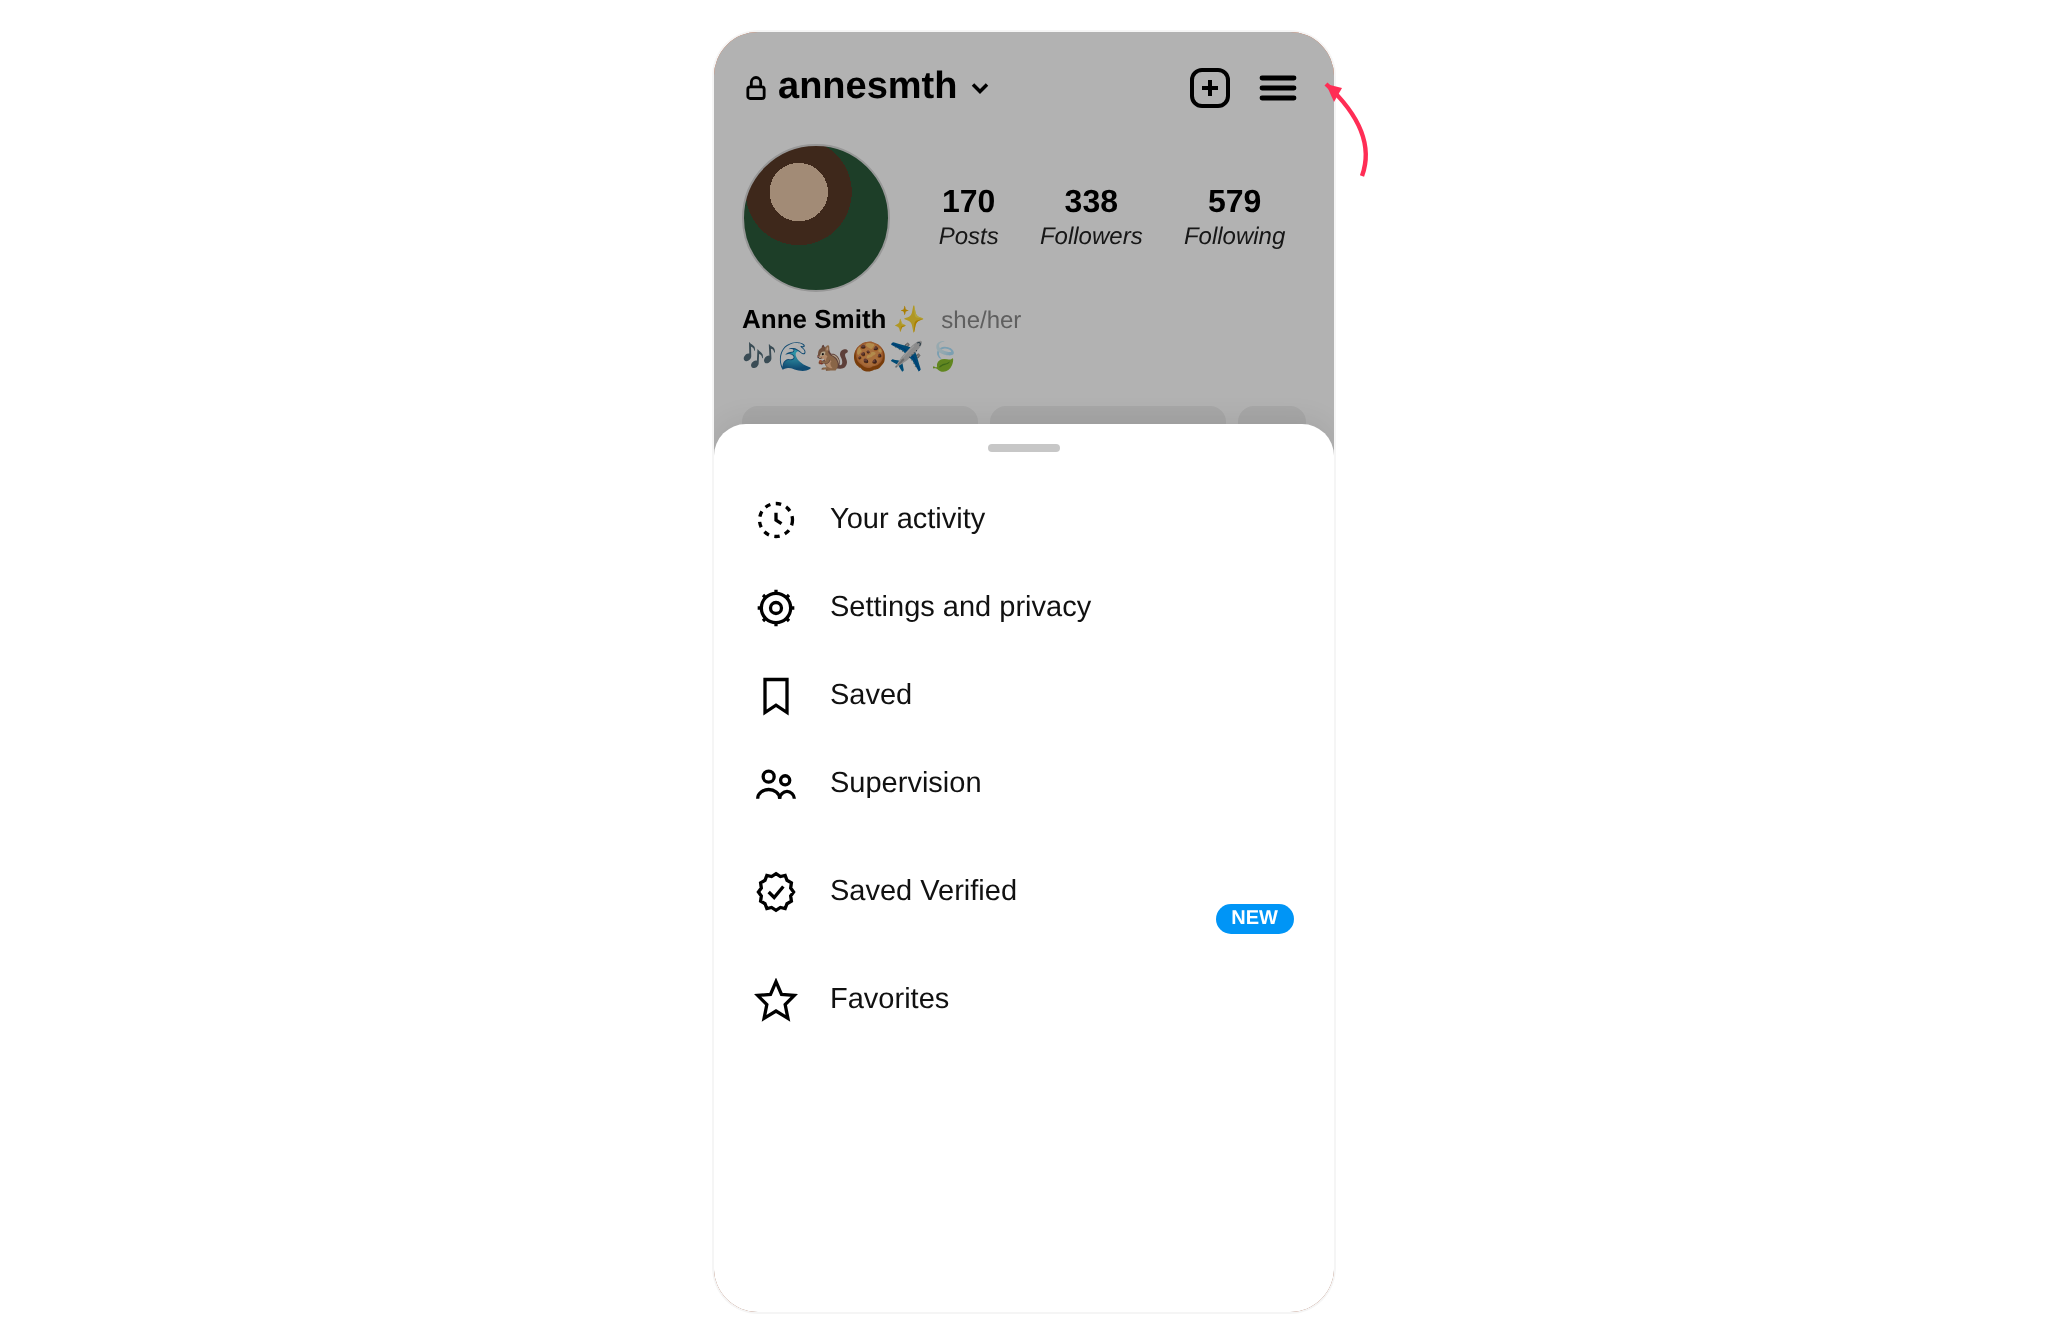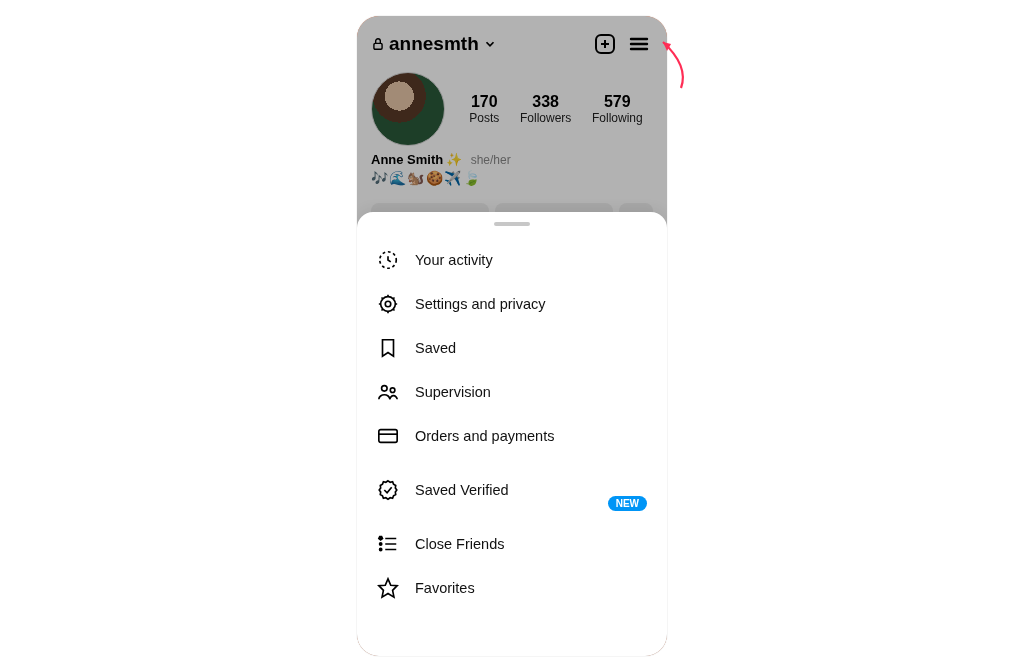--- a/index.html
+++ b/index.html
@@ -73,20 +73,21 @@
   .stat {
     text-align: center;
   }
   .stat-num {
     font-weight: 700;
     font-size: 16px;
   }
   .stat-label {
     font-size: 12px;
     color: #222;
+    font-style: italic;
   }
   .bio {
     padding: 4px 14px 8px 14px;
     font-size: 13px;
     line-height: 1.3;
   }
   .bio-name { font-weight: 600; display: inline; }
   .pronouns { color: #888; font-size: 12px; margin-left: 4px; }
   .emojis { font-size: 14px; letter-spacing: 1px; }
   .action-row {
@@ -286,54 +287,32 @@
         <svg width="22" height="22" viewBox="0 0 24 24" fill="none" stroke="black" stroke-width="1.8">
             <circle cx="8" cy="8" r="3"></circle>
             <circle cx="17" cy="10" r="2.5"></circle>
             <path d="M2 20c0-3 3-5 6-5s6 2 6 5"></path>
             <path d="M14 20c0-2 2-4 4-4s4 2 4 4"></path>
           </svg>
       </span>
       <span class="menu-label">Supervision</span>
     </div>
 
-    <div class="menu-item">
-      <span class="menu-icon">
-        <svg width="22" height="22" viewBox="0 0 24 24" fill="none" stroke="black" stroke-width="1.8">
-            <rect x="2" y="5" width="20" height="14" rx="2"></rect>
-            <line x1="2" y1="10" x2="22" y2="10"></line>
-          </svg>
-      </span>
-      <span class="menu-label">Orders and payments</span>
-    </div>
 
     <div class="menu-item">
       <span class="menu-icon">
         <svg width="22" height="22" viewBox="0 0 24 24" fill="none" stroke="black" stroke-width="1.8">
             <path d="M12 2l2.4 1.6L17 3l1 2.6L20.4 7 20 9.8l1.6 2.2L20 14.2l.4 2.8L18 18.4 17 21l-2.6-.6L12 22l-2.4-1.6L7 21l-1-2.6L3.6 17 4 14.2 2.4 12 4 9.8 3.6 7 6 5.6 7 3l2.6.6L12 2z"></path>
             <polyline points="8 12 11 15 16 9"></polyline>
           </svg>
       </span>
       <span class="menu-label">Saved Verified</span>
       <span class="badge">NEW</span>
     </div>
 
-    <div class="menu-item">
-      <span class="menu-icon">
-        <svg width="22" height="22" viewBox="0 0 24 24" fill="none" stroke="black" stroke-width="1.8">
-            <line x1="9" y1="6" x2="21" y2="6"></line>
-            <line x1="9" y1="12" x2="21" y2="12"></line>
-            <line x1="9" y1="18" x2="21" y2="18"></line>
-            <polygon points="3,4 5,4 6,6 4,7.5 2,6" fill="black"></polygon>
-            <circle cx="4" cy="12" r="1.2" fill="black"></circle>
-            <circle cx="4" cy="18" r="1.2" fill="black"></circle>
-          </svg>
-      </span>
-      <span class="menu-label">Close Friends</span>
-    </div>
 
     <div class="menu-item">
       <span class="menu-icon">
         <svg width="22" height="22" viewBox="0 0 24 24" fill="none" stroke="black" stroke-width="1.8">
             <polygon points="12 2 15 9 22 9.5 17 14.5 18.5 22 12 18 5.5 22 7 14.5 2 9.5 9 9"></polygon>
           </svg>
       </span>
       <span class="menu-label">Favorites</span>
     </div>
 

